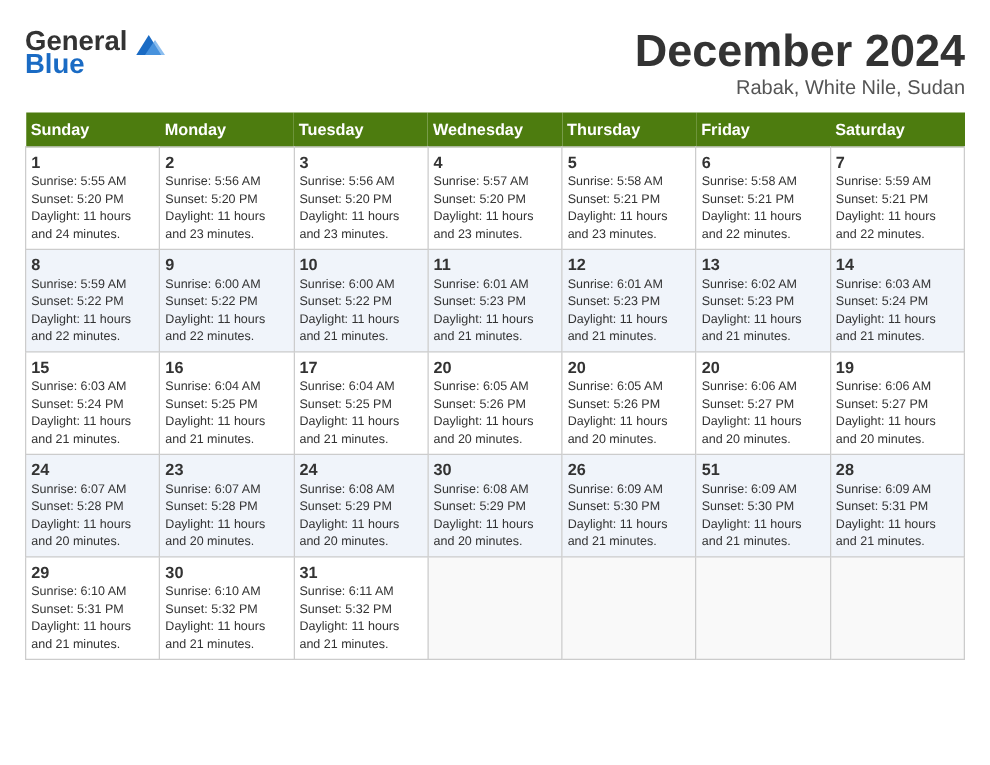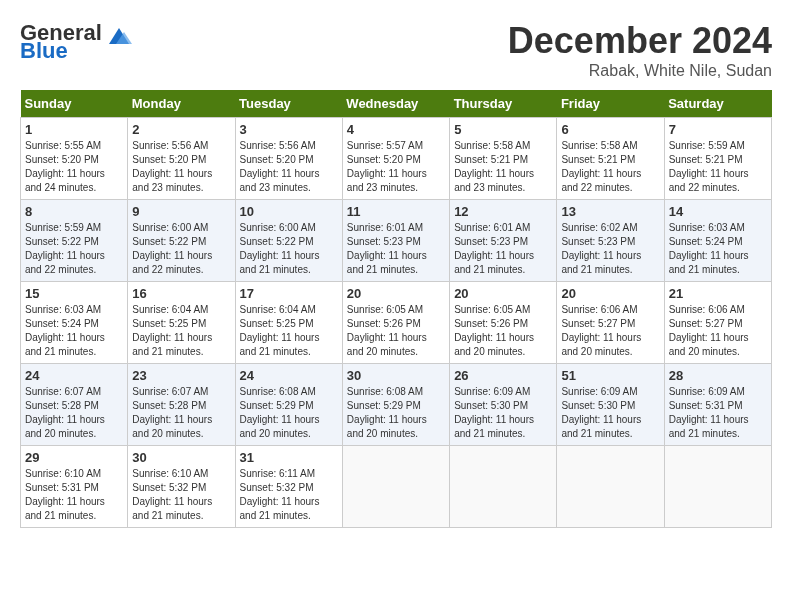--- a/index.html
+++ b/index.html
@@ -208,21 +208,21 @@
         </td>
         <td>
           <span class="day-number">20</span>
           <div class="day-info">Sunrise: 6:05 AM<br>Sunset: 5:26 PM<br>Daylight: 11 hours<br>and 20 minutes.</div>
         </td>
         <td>
           <span class="day-number">20</span>
           <div class="day-info">Sunrise: 6:06 AM<br>Sunset: 5:27 PM<br>Daylight: 11 hours<br>and 20 minutes.</div>
         </td>
         <td>
-          <span class="day-number">21</span>
+          <span class="day-number">19</span>
           <div class="day-info">Sunrise: 6:06 AM<br>Sunset: 5:27 PM<br>Daylight: 11 hours<br>and 20 minutes.</div>
         </td>
       </tr>
       <tr class="row-alt">
         <td>
           <span class="day-number">24</span>
           <div class="day-info">Sunrise: 6:07 AM<br>Sunset: 5:28 PM<br>Daylight: 11 hours<br>and 20 minutes.</div>
         </td>
         <td>
           <span class="day-number">23</span>

